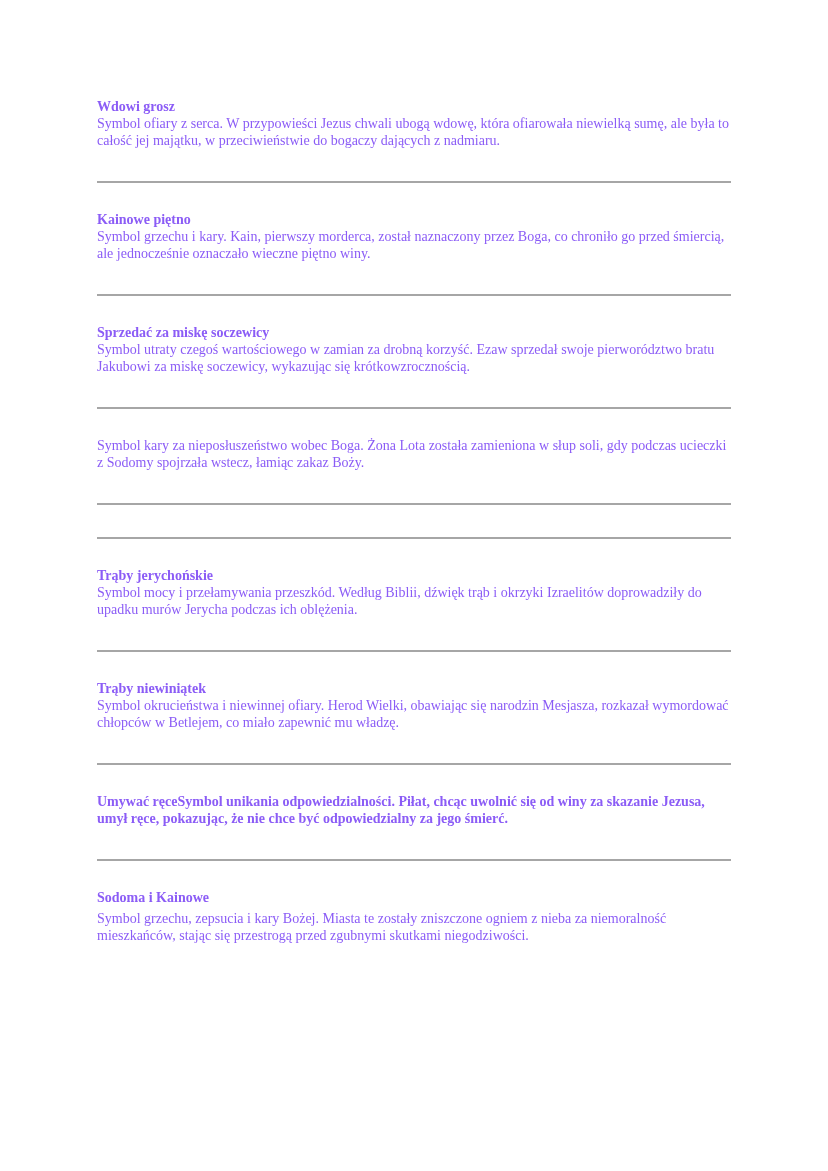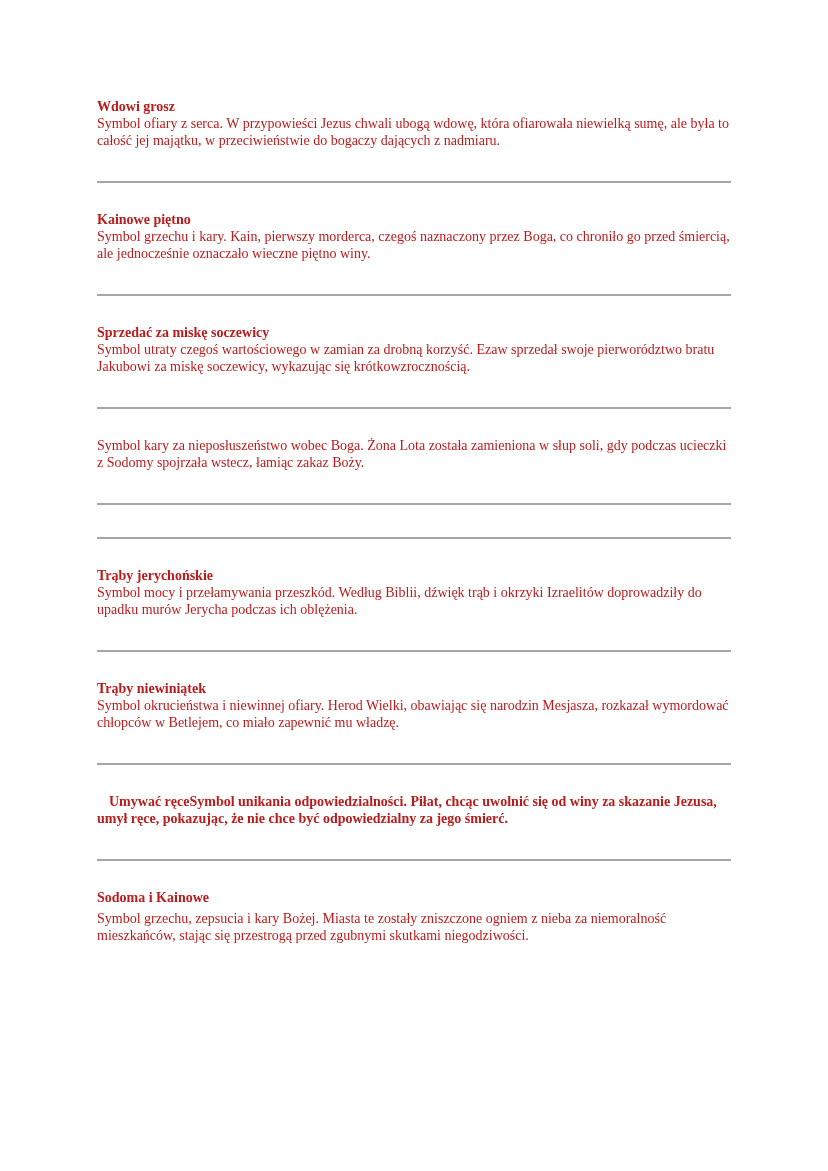--- a/index.html
+++ b/index.html
@@ -20,31 +20,30 @@
     min-height: 1171px;
     padding: 98px 97px 40px 97px;
     background: #ffffff;
   }
   .entry h3,
   .entry p {
     margin: 0;
     font-size: 14px;
     line-height: 17px;
     font-weight: normal;
-    color: #b91c1c;
+    color: #8b5cf6;
   }
   .entry h3 {
     font-weight: bold;
   }
   .entry-bold p {
     font-weight: bold;
   }
   .runin-heading {
     font-weight: bold;
-    margin-left: 12px;
   }
   .entry-gap p {
     margin-top: 4px;
   }
   hr.rule {
     border: none;
     border-top: 2px solid #a6a6a6;
     margin: 32px 0 28px 0;
     height: 0;
   }
@@ -55,21 +54,21 @@
 <div class="page">
 
   <section class="entry">
     <h3>Wdowi grosz</h3>
     <p>Symbol ofiary z serca. W przypowieści Jezus chwali ubogą wdowę, która ofiarowała niewielką sumę, ale była to całość jej majątku, w przeciwieństwie do bogaczy dających z nadmiaru.</p>
   </section>
   <hr class="rule">
 
   <section class="entry">
     <h3>Kainowe piętno</h3>
-    <p>Symbol grzechu i kary. Kain, pierwszy morderca, czegoś naznaczony przez Boga, co chroniło go przed śmiercią, ale jednocześnie oznaczało wieczne piętno winy.</p>
+    <p>Symbol grzechu i kary. Kain, pierwszy morderca, został naznaczony przez Boga, co chroniło go przed śmiercią, ale jednocześnie oznaczało wieczne piętno winy.</p>
   </section>
   <hr class="rule">
 
   <section class="entry">
     <h3>Sprzedać za miskę soczewicy</h3>
     <p>Symbol utraty czegoś wartościowego w zamian za drobną korzyść. Ezaw sprzedał swoje pierworództwo bratu Jakubowi za miskę soczewicy, wykazując się krótkowzrocznością.</p>
   </section>
   <hr class="rule">
 
   <section class="entry">

